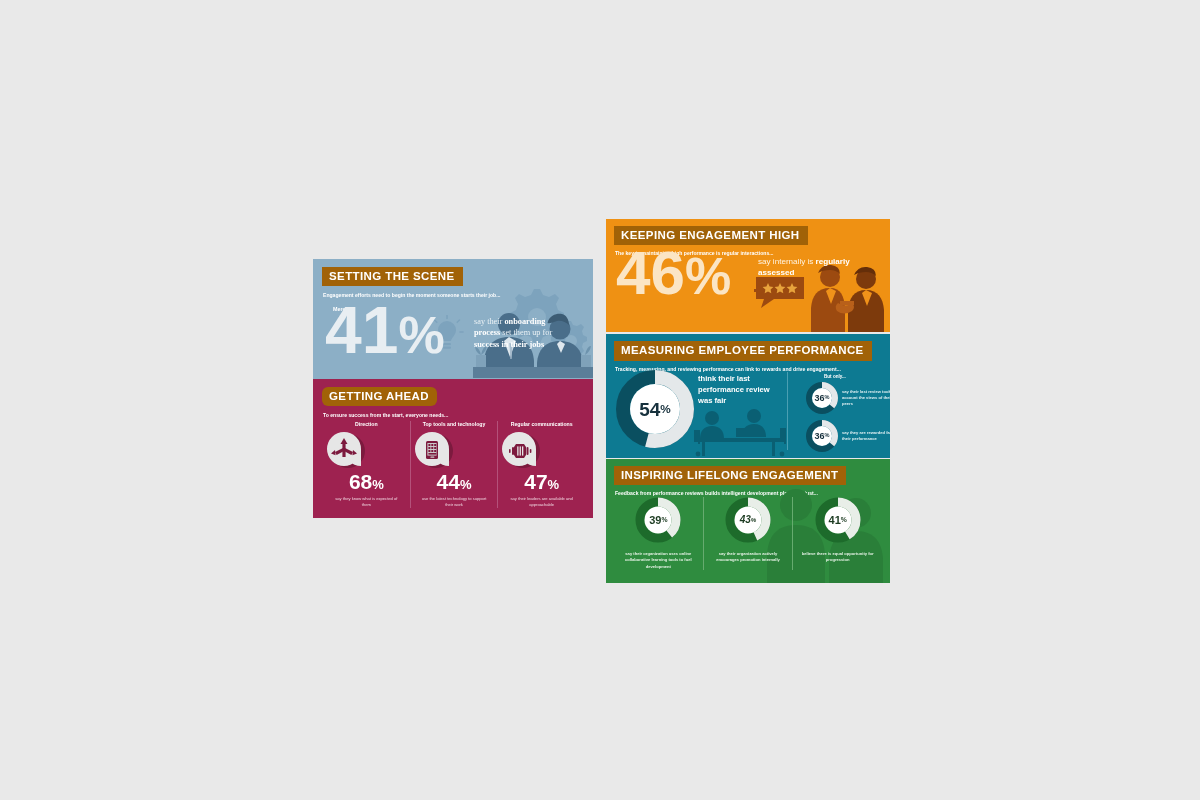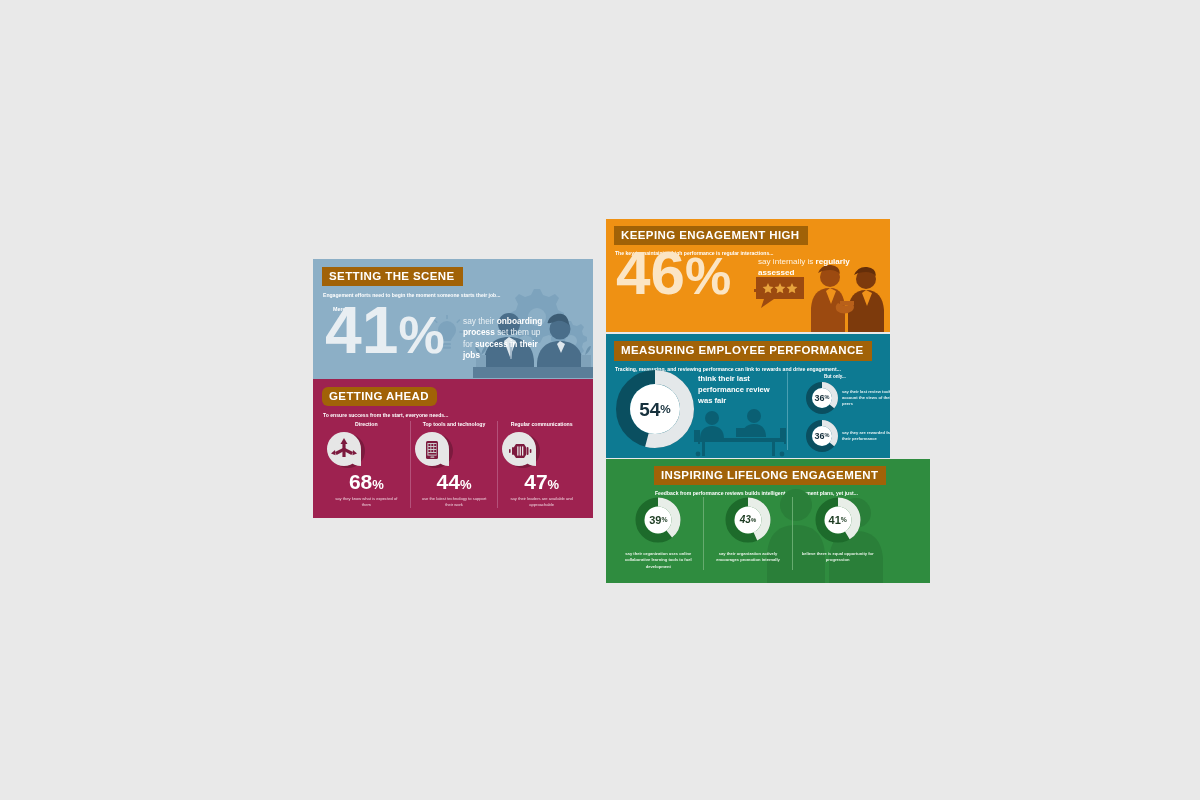--- a/index.html
+++ b/index.html
@@ -30,22 +30,22 @@
   #p-blue { left: 313px; top: 259px; width: 280px; height: 134px; background: #8cafc6; }
   #p-blue .hdr { margin: 8px 0 0 9px; font-size: 11.5px; padding: 3px 8px 4px 7px; }
   #p-blue .sub { margin: 6px 0 0 10px; font-size: 5.1px; }
   #p-blue .merely { position: absolute; left: 20px; top: 47px; color: #ffffff; font-size: 5.4px; font-weight: bold; }
   #p-blue .bigpct {
     position: absolute; left: 12px; top: 44px;
     font-size: 66px; color: #e8eef2;
   }
   #p-blue .bigpct .sym { font-size: 52px; }
   #p-blue .rtext {
-    position: absolute; left: 150px; top: 57px; width: 80px;
-    color: #eaf1f5; font-size: 8.3px; line-height: 1.38;
+    position: absolute; left: 161px; top: 57px; width: 80px;
+    color: #eaf1f5; font-size: 8.3px; line-height: 1.38; font-family: Liberation Serif, serif;
   }
   #p-blue .rtext b { color: #ffffff; }
 
   
   #p-maroon { left: 313px; top: 379px; width: 280px; height: 139px; background: #9e2250; }
   #p-maroon .hdr { margin: 8px 0 0 9px; font-size: 11.5px; padding: 3px 8px 4px 7px; border-radius: 6px; }
   #p-maroon .sub { margin: 6px 0 0 10px; font-size: 5.1px; }
   #p-maroon .cols { position: absolute; left: 10px; top: 42px; width: 262px; display: flex; }
   #p-maroon .col { flex: 1; position: relative; text-align: center; }
   #p-maroon .col + .col { border-left: 1px solid #b4517a; }
@@ -76,21 +76,21 @@
   #p-teal .midtext {
     position: absolute; left: 92px; top: 40px; width: 73px;
     color: #ffffff; font-size: 7.6px; font-weight: bold; line-height: 1.42;
   }
   #p-teal .vrule { position: absolute; left: 181px; top: 38px; width: 1px; height: 78px; background: #4a9fb2; }
   #p-teal .butonly { position: absolute; left: 218px; top: 40px; color: #ffffff; font-size: 4.6px; font-weight: bold; }
   #p-teal .mini { position: absolute; display: flex; align-items: center; }
   #p-teal .mini .cap { color: #dff0f3; font-size: 4.1px; line-height: 1.5; margin-left: 4px; width: 62px; font-weight: bold; }
 
   
-  #p-green { left: 606px; top: 459px; width: 284px; height: 124px; background: #2f8c3f; padding-left: 40px; }
+  #p-green { left: 606px; top: 459px; width: 284px; height: 124px; background: #2f8c3f; }
   #p-green .hdr { margin: 7px 0 0 8px; font-size: 11.5px; padding: 3px 8px 4px 7px; }
   #p-green .sub { margin: 5px 0 0 9px; font-size: 5.1px; }
   #p-green .cols { position: absolute; left: 8px; top: 38px; width: 268px; display: flex; }
   #p-green .col { flex: 1; text-align: center; position: relative; }
   #p-green .col + .col { border-left: 1px solid #66ab6f; }
   #p-green .cap { color: #e6f3e6; font-size: 4.1px; line-height: 1.55; margin-top: 4px; padding: 0 6px; font-weight: bold; }
 
   .donutwrap { display: inline-block; position: relative; line-height: 0; }
   .donutwrap .lbl {
     position: absolute; left: 0; top: 0; width: 100%; height: 100%;

